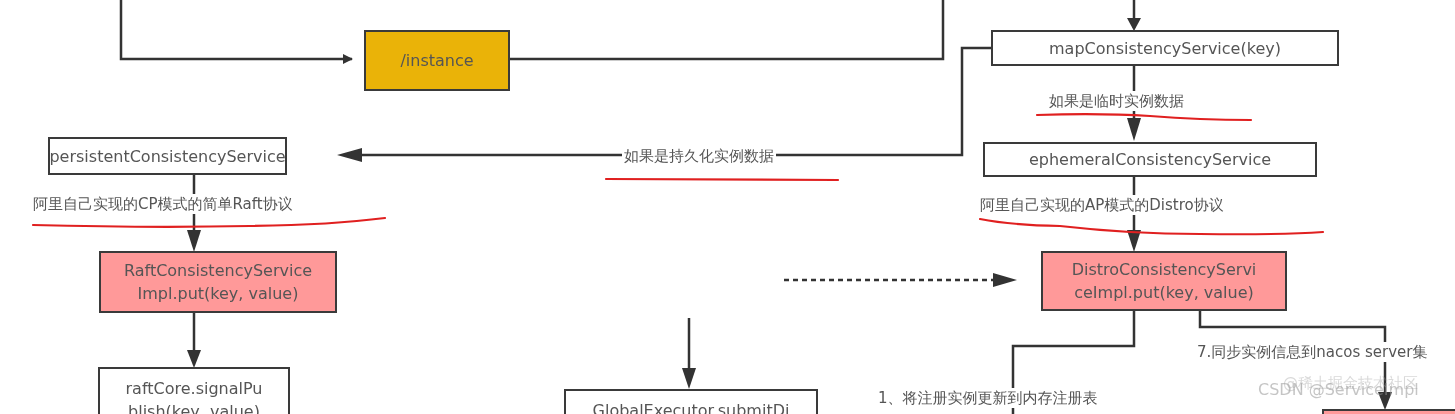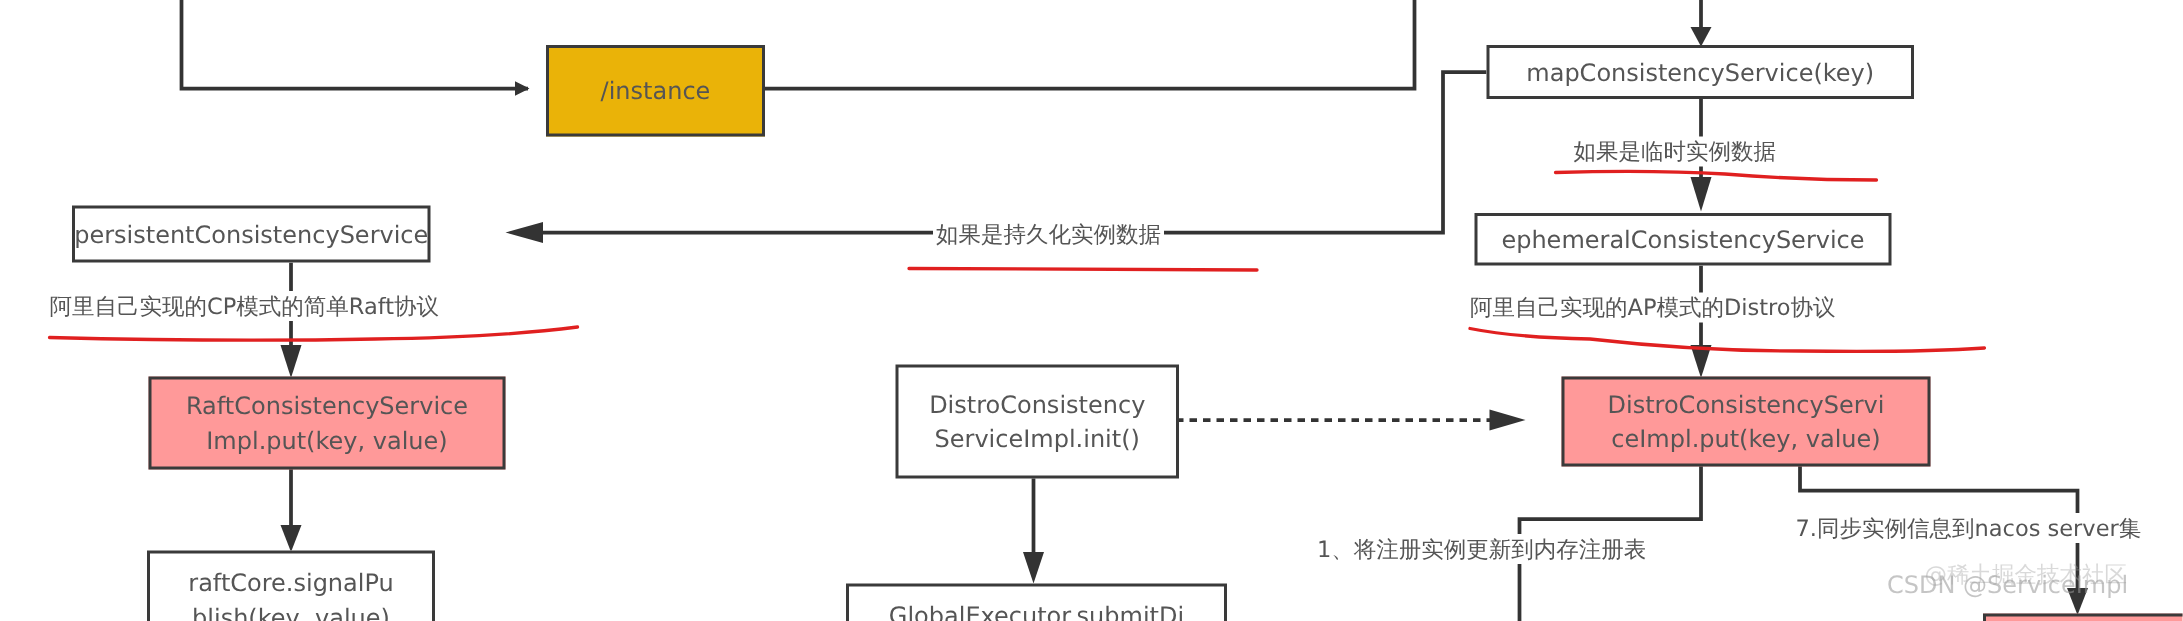--- a/index.html
+++ b/index.html
@@ -71,49 +71,47 @@
     <g stroke="#e02020" stroke-width="2.2" fill="none" stroke-linecap="round">
       <path d="M1037,115 Q1100,113 1150,116 Q1200,120 1251,120"></path>
       <path d="M606,179 L838,180"></path>
       <path d="M33,225 Q150,228 250,226 Q330,225 385,218"></path>
       <path d="M980,219 Q1010,225 1060,226 Q1130,234 1200,234 Q1280,235 1323,232"></path>
     </g>
   </svg>
 
   <div class="node green" style="left:364px;top:30px;width:146px;height:61px;">/instance</div>
 
-  <div class="node" style="left:991px;top:30px;width:285px;height:36px;">mapConsistencyService(key)</div>
+  <div class="node" style="left:991px;top:30px;width:348px;height:36px;">mapConsistencyService(key)</div>
 
   <div class="node" style="left:48px;top:137px;width:239px;height:38px;">persistentConsistencyService</div>
 
-  <div class="node" style="left:983px;top:142px;width:278px;height:35px;">ephemeralConsistencyService</div>
+  <div class="node" style="left:983px;top:142px;width:334px;height:35px;">ephemeralConsistencyService</div>
 
   <div class="node red" style="left:75px;top:251px;width:238px;height:62px;">RaftConsistencyService
 Impl.put(key, value)</div>
 
-  <div class="node" style="left:597px;top:243px;width:189px;height:76px;">DistroConsistency
-ServiceImpl.init()</div>
 
   <div class="node red" style="left:1017px;top:251px;width:246px;height:60px;">DistroConsistencyServi
 ceImpl.put(key, value)</div>
 
   <div class="node clip" style="left:98px;top:367px;width:192px;height:60px;">raftCore.signalPu
 blish(key, value)</div>
 
   <div class="node clip" style="left:564px;top:389px;width:254px;height:40px;">GlobalExecutor.submitDi</div>
 
   <div class="node red clip" style="left:1298px;top:409px;width:170px;height:30px;padding-top:2px;">taskDispatcher</div>
 
   <span class="label bg" style="left:1047px;top:91px;">如果是临时实例数据</span>
 
   <span class="label bg" style="left:622px;top:146px;">如果是持久化实例数据</span>
 
   <span class="label bg" style="left:31px;top:194px;">阿里自己实现的CP模式的简单Raft协议</span>
 
   <span class="label bg" style="left:978px;top:195px;">阿里自己实现的AP模式的Distro协议</span>
 
-  <span class="label bg" style="left:876px;top:356px;text-align:center;">1、将注册实例更新到内存注册表</span>
+  <span class="label bg" style="left:876px;top:388px;text-align:center;">1、将注册实例更新到内存注册表</span>
 
   <span class="label bg" style="left:1195px;top:342px;">7.同步实例信息到nacos server集</span>
 
   <span class="watermark" style="left:1258px;top:380px;">CSDN @ServiceImpl</span>
   <span class="watermark" style="left:1283px;top:374px;font-size:15px;color:rgba(160,160,160,0.4);">@稀土掘金技术社区</span>
 </div>
 
 </body></html>

